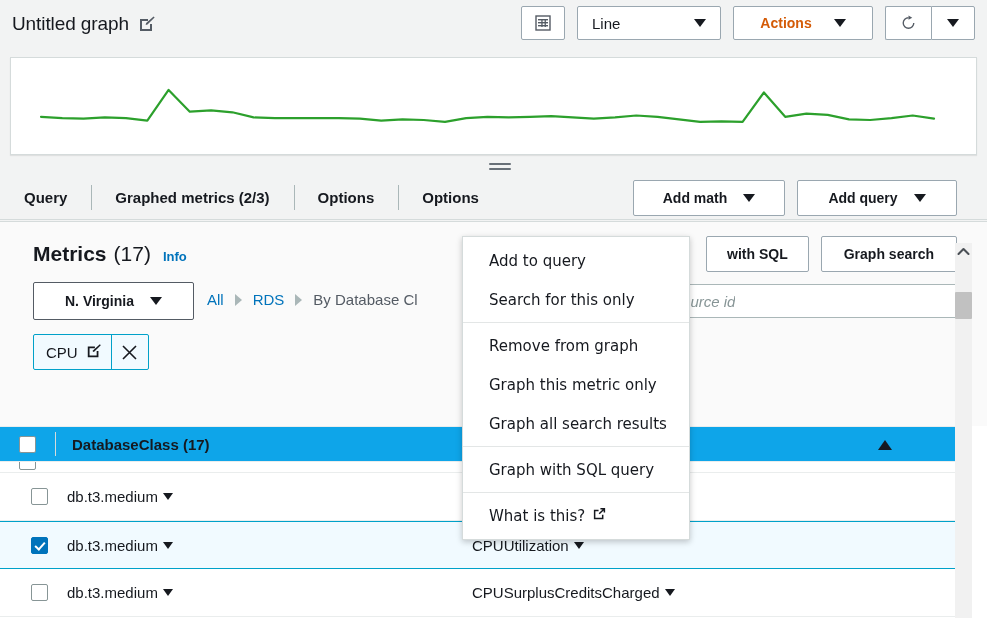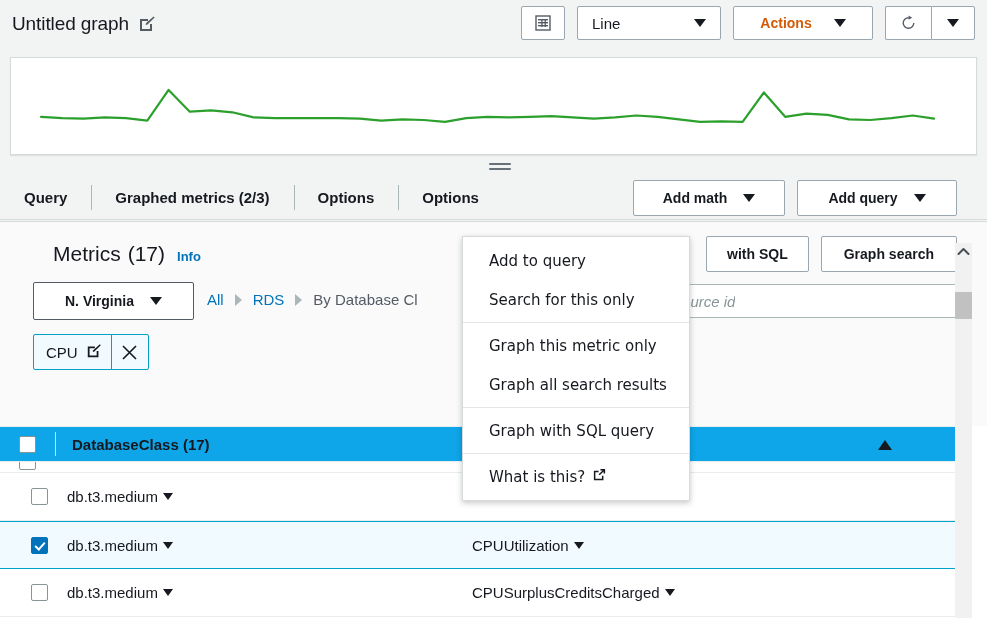--- a/index.html
+++ b/index.html
@@ -124,21 +124,21 @@
   }
 
   .metrics-head {
     position: absolute; left: 0; top: 0; width: 987px; height: 58px;
   }
   .metrics-title {
     position: absolute; left: 33px; top: 20px;
     font-size: 21px; color: #16191f;
     display: flex; align-items: baseline; gap: 7px;
   }
-  .metrics-title .strong { font-weight: normal; margin-left: 20px; }
+  .metrics-title .strong { font-weight: bold; }
   .metrics-title .count { font-weight: 400; color: #16191f; }
   .info-link {
     font-size: 13px; font-weight: bold; color: #0073bb; cursor: pointer;
     margin-left: 5px;
   }
   .head-buttons {
     position: absolute; right: 30px; top: 14px; display: flex; gap: 12px;
   }
   .btn-sql { height: 36px; padding: 0 20px; }
   .btn-graphsearch { height: 36px; padding: 0 22px; }
@@ -527,20 +527,23 @@
 
   <div class="ctx-menu">
     <div class="ctx-item">
       <span>Add to query</span>
     </div>
     <div class="ctx-item">
       <span>Search for this only</span>
     </div>
     <div class="ctx-sep"></div>
     <div class="ctx-item">
+      <span>Remove from graph</span>
+    </div>
+    <div class="ctx-item">
       <span>Graph this metric only</span>
     </div>
     <div class="ctx-item">
       <span>Graph all search results</span>
     </div>
     <div class="ctx-sep"></div>
     <div class="ctx-item">
       <span>Graph with SQL query</span>
     </div>
     <div class="ctx-sep"></div>

